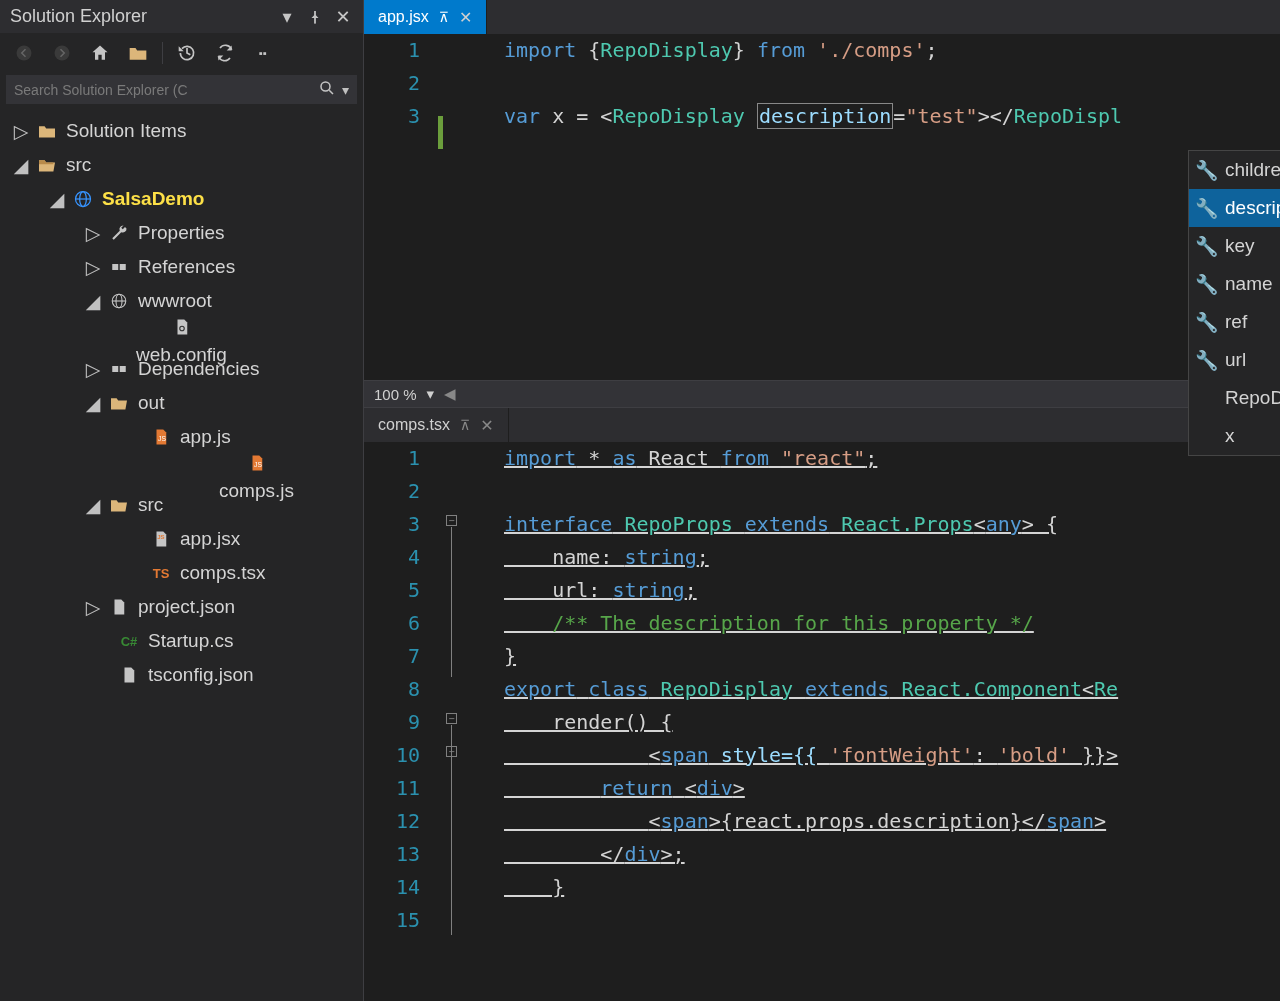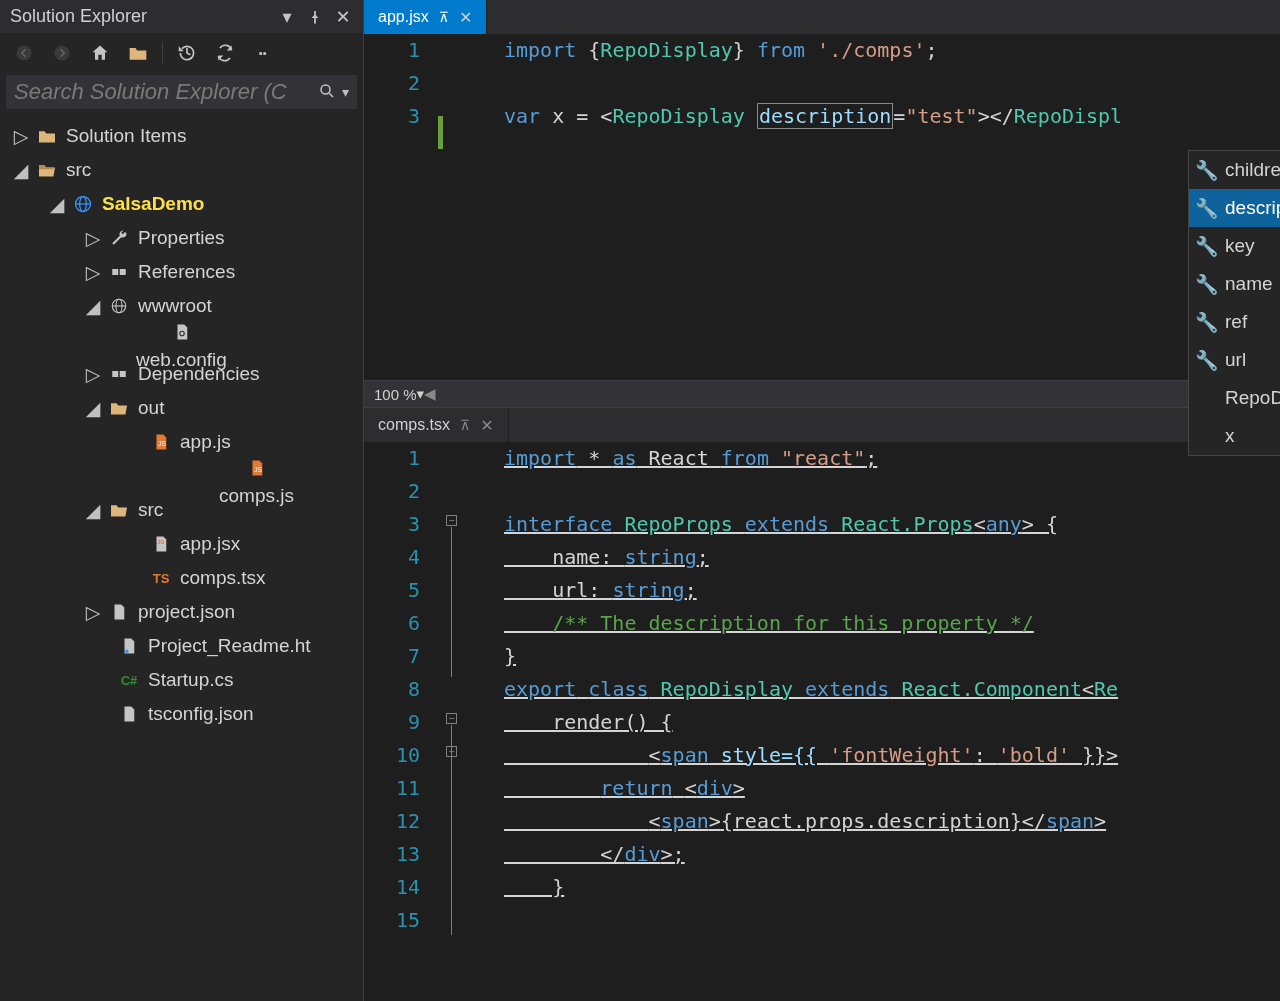--- a/index.html
+++ b/index.html
@@ -59,22 +59,21 @@
   align-items: center;
   padding: 4px 8px;
   background: #333337;
   margin: 2px 6px 6px 6px;
 }
 .search-input {
   flex: 1;
   background: transparent;
   border: none;
   color: #d4d4d4;
-  font-size: 22px;
-  font-style: italic;
+  font-size: 14px;
   outline: none;
 }
 .search-input::placeholder { color: #7a7a7a; }
 .search-icons { display:flex; gap:6px; align-items:center; color:#c0c0c0; }
 
 .tree {
   flex: 1;
   overflow: hidden;
   padding: 4px 0;
   font-size: 19px;
@@ -170,21 +169,21 @@
 .tk-plain { color:#d4d4d4; }
 
 .change-bar { position:absolute; left:74px; width:5px; background:#6b9e3c; }
 
 .split {
   height: 28px;
   background: #333337;
   display:flex;
   align-items:center;
   padding: 0 10px;
-  gap:0;
+  gap:10px;
   font-size:15px;
   color:#d0d0d0;
   border-top:1px solid #3e3e42;
   border-bottom:1px solid #3e3e42;
 }
 
 .intellisense {
   position: absolute;
   left: 824px;
   top: 150px;
@@ -409,29 +408,20 @@
       <span class="lbl">comps.tsx</span>
     </div>
     <div class="tree-row" style="padding-left:86px;">
       <span class="exp">▷</span>
       <span class="ticon">
           <svg width="18" height="18" viewBox="0 0 24 24">
             <path fill="#c5c5c5" d="M6 2h9l4 4v16H6z"></path>
           </svg>
         </span>
       <span class="lbl">project.json</span>
-    </div>
-    <div class="tree-row" style="padding-left:118px;">
-      <span class="ticon">
-          <svg width="18" height="18" viewBox="0 0 24 24">
-            <path fill="#c5c5c5" d="M6 2h9l4 4v16H6z"></path>
-            <circle cx="9" cy="19" r="2.5" fill="#3794ff"></circle>
-          </svg>
-        </span>
-      <span class="lbl">Project_Readme.ht</span>
     </div>
     <div class="tree-row" style="padding-left:118px;">
       <span class="ticon">
           <span style="color:#388a34;font-weight:bold;font-size:13px;">C#</span>
         </span>
       <span class="lbl">Startup.cs</span>
     </div>
     <div class="tree-row" style="padding-left:118px;">
       <span class="ticon">
           <svg width="18" height="18" viewBox="0 0 24 24">

